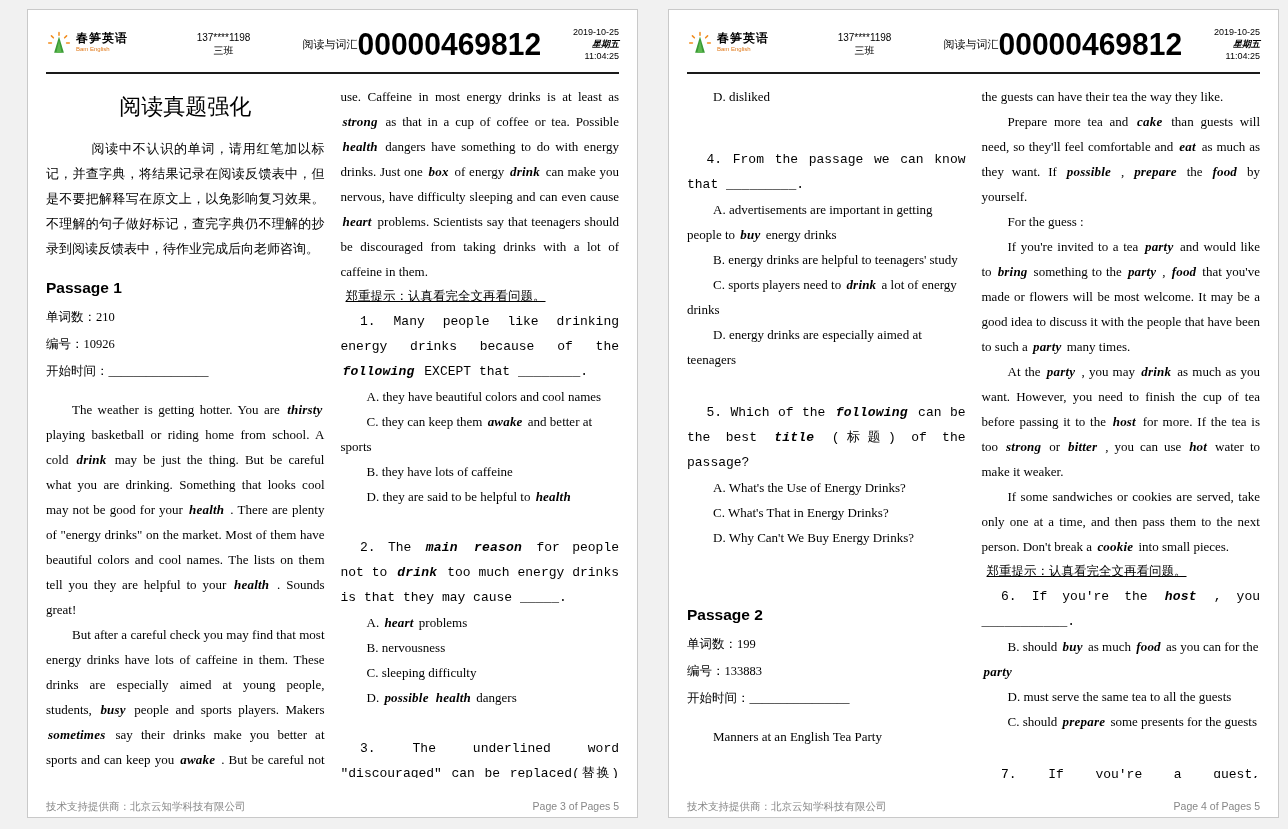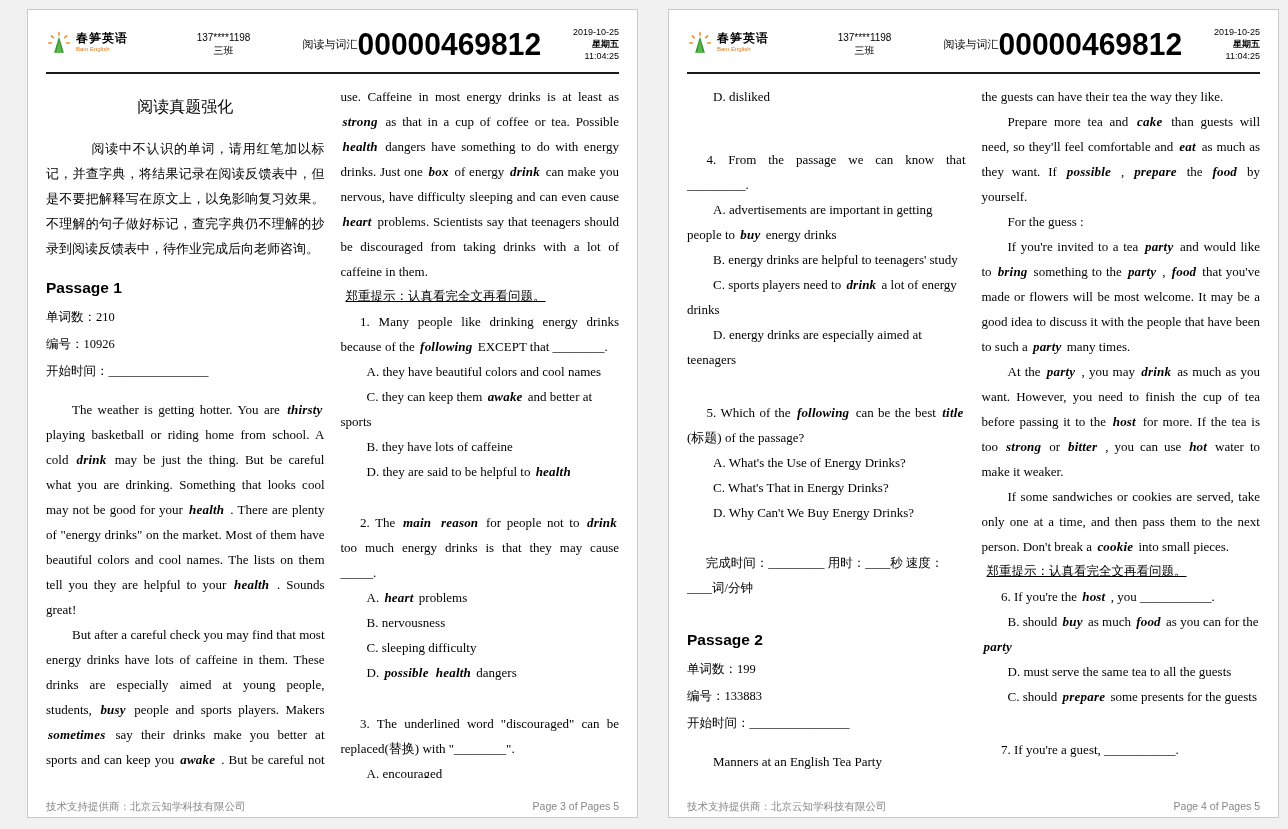--- a/index.html
+++ b/index.html
@@ -25,35 +25,35 @@
   
   .hdr { display:flex; align-items:center; height:52px; }
   .brand { display:flex; align-items:center; width:140px; gap:4px; }
   .brand-text-wrap { display:flex; flex-direction:column; line-height:11px; }
   .brand-name { font-size:12px; font-weight:bold; font-family:"Liberation Sans",sans-serif; letter-spacing:1px; }
   .brand-sub  { font-size:6px; color:#e07818; font-family:"Liberation Sans",sans-serif; }
   .hdr-phone { width:112px; text-align:center; font-size:10px; line-height:13px; font-family:"Liberation Sans",sans-serif; }
   .hdr-subject { width:92px; text-align:right; font-size:11px; font-family:"Liberation Sans",sans-serif; }
   .hdr-id { flex:1; text-align:center; font-family:"Liberation Sans",sans-serif; font-weight:bold; font-size:30px; letter-spacing:0px; transform:scaleY(1.06); }
   .hdr-date { width:86px; text-align:right; font-size:9px; line-height:12px; font-family:"Liberation Sans",sans-serif; }
-  .hdr-date .wk { font-weight:bold; }
+  .hdr-date .wk { font-weight:bold;font-style:italic; }
   .hdr-rule { border:none; border-top:2px solid #1a1a1a; margin:2px 0 0 0; }
 
   
   .content { display:flex; gap:16px; height:694px; overflow:hidden; margin-top:10px; }
   .col { flex:1; min-width:0; }
 
   p { margin:0; }
-  .doc-title { text-align:center; font-size:16px; line-height:30px; margin:8px 0 14px 0; }
+  .doc-title { text-align:center; font-size:22px; line-height:30px; margin:8px 0 14px 0; }
   .cn-para { font-size:13px; line-height:25px; text-align:justify; text-indent:3.5em; }
   .passage-heading { font-family:"Liberation Sans",sans-serif; font-weight:bold; font-size:15.5px; line-height:25px; margin:2px 0 4px 0; }
   .meta-line { font-size:12.5px; line-height:27px; }
   .body-para { font-size:13px; line-height:25px; text-align:justify; text-indent:2em; }
   .no-indent { text-indent:0; }
-  .q-stem { font-size:13px; line-height:25px; text-align:justify; text-indent:1.5em; }
+  .q-stem { font-size:13px; line-height:25px; text-align:justify; text-indent:1.5em;font-family:Liberation Mono, monospace; }
   .opt { font-size:13px; line-height:25px; text-indent:2em; }
   .hint { font-size:12.5px; line-height:25px; text-indent:0.4em; text-decoration:underline; }
   .cn-line { font-size:12.5px; line-height:25px; text-indent:1.5em; }
   .spacer { width:100%; }
   b.v { padding:0 2px; }
   b.v i { letter-spacing:0.2px; }
 
   
   .ftr {
     position:absolute; bottom:3px; left:18px; right:18px;
@@ -177,21 +177,20 @@
           <p class="opt">A. advertisements are important in getting people to <b class="v"><i>buy</i></b> energy drinks</p>
           <p class="opt">B. energy drinks are helpful to teenagers' study</p>
           <p class="opt">C. sports players need to <b class="v"><i>drink</i></b> a lot of energy drinks</p>
           <p class="opt">D. energy drinks are especially aimed at teenagers</p>
           <div class="spacer" style="height: 28px;"></div>
           <p class="q-stem">5. Which of the <b class="v"><i>following</i></b> can be the best <b class="v"><i>title</i></b> (标题) of the passage?</p>
           <p class="opt">A. What's the Use of Energy Drinks?</p>
           <p class="opt">C. What's That in Energy Drinks?</p>
           <p class="opt">D. Why Can't We Buy Energy Drinks?</p>
           <div class="spacer" style="height: 26px;"></div>
-          <div class="cn-line">完成时间：_________ 用时：____秒 速度：____词/分钟</div>
           <div class="spacer" style="height: 24px;"></div>
           <div class="passage-heading">Passage 2</div>
           <div class="meta-line">单词数：199</div>
           <div class="meta-line">编号：133883</div>
           <div class="meta-line">开始时间：________________</div>
           <div class="spacer" style="height: 12px;"></div>
           <p class="body-para">Manners at an English Tea Party</p>
         </div>
       <div class="col">
           <p class="body-para no-indent">the guests can have their tea the way they like.</p>

